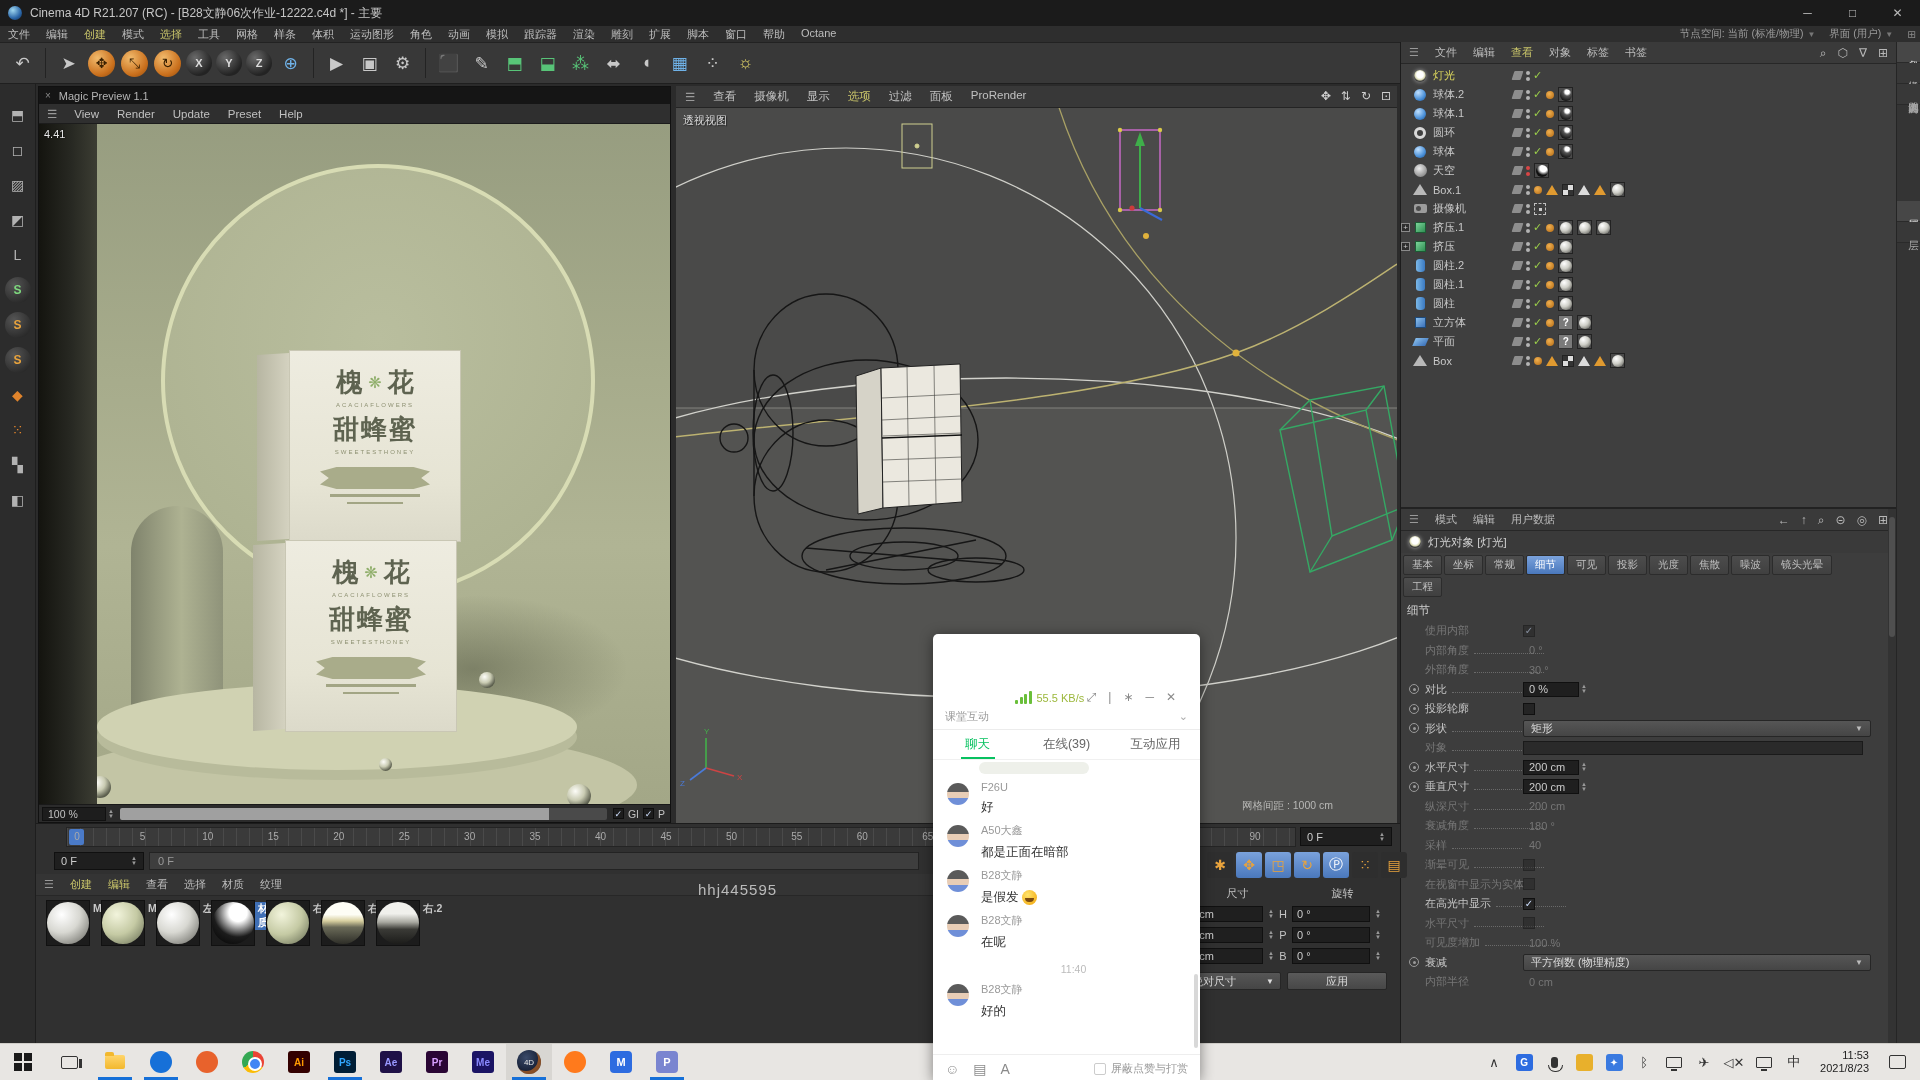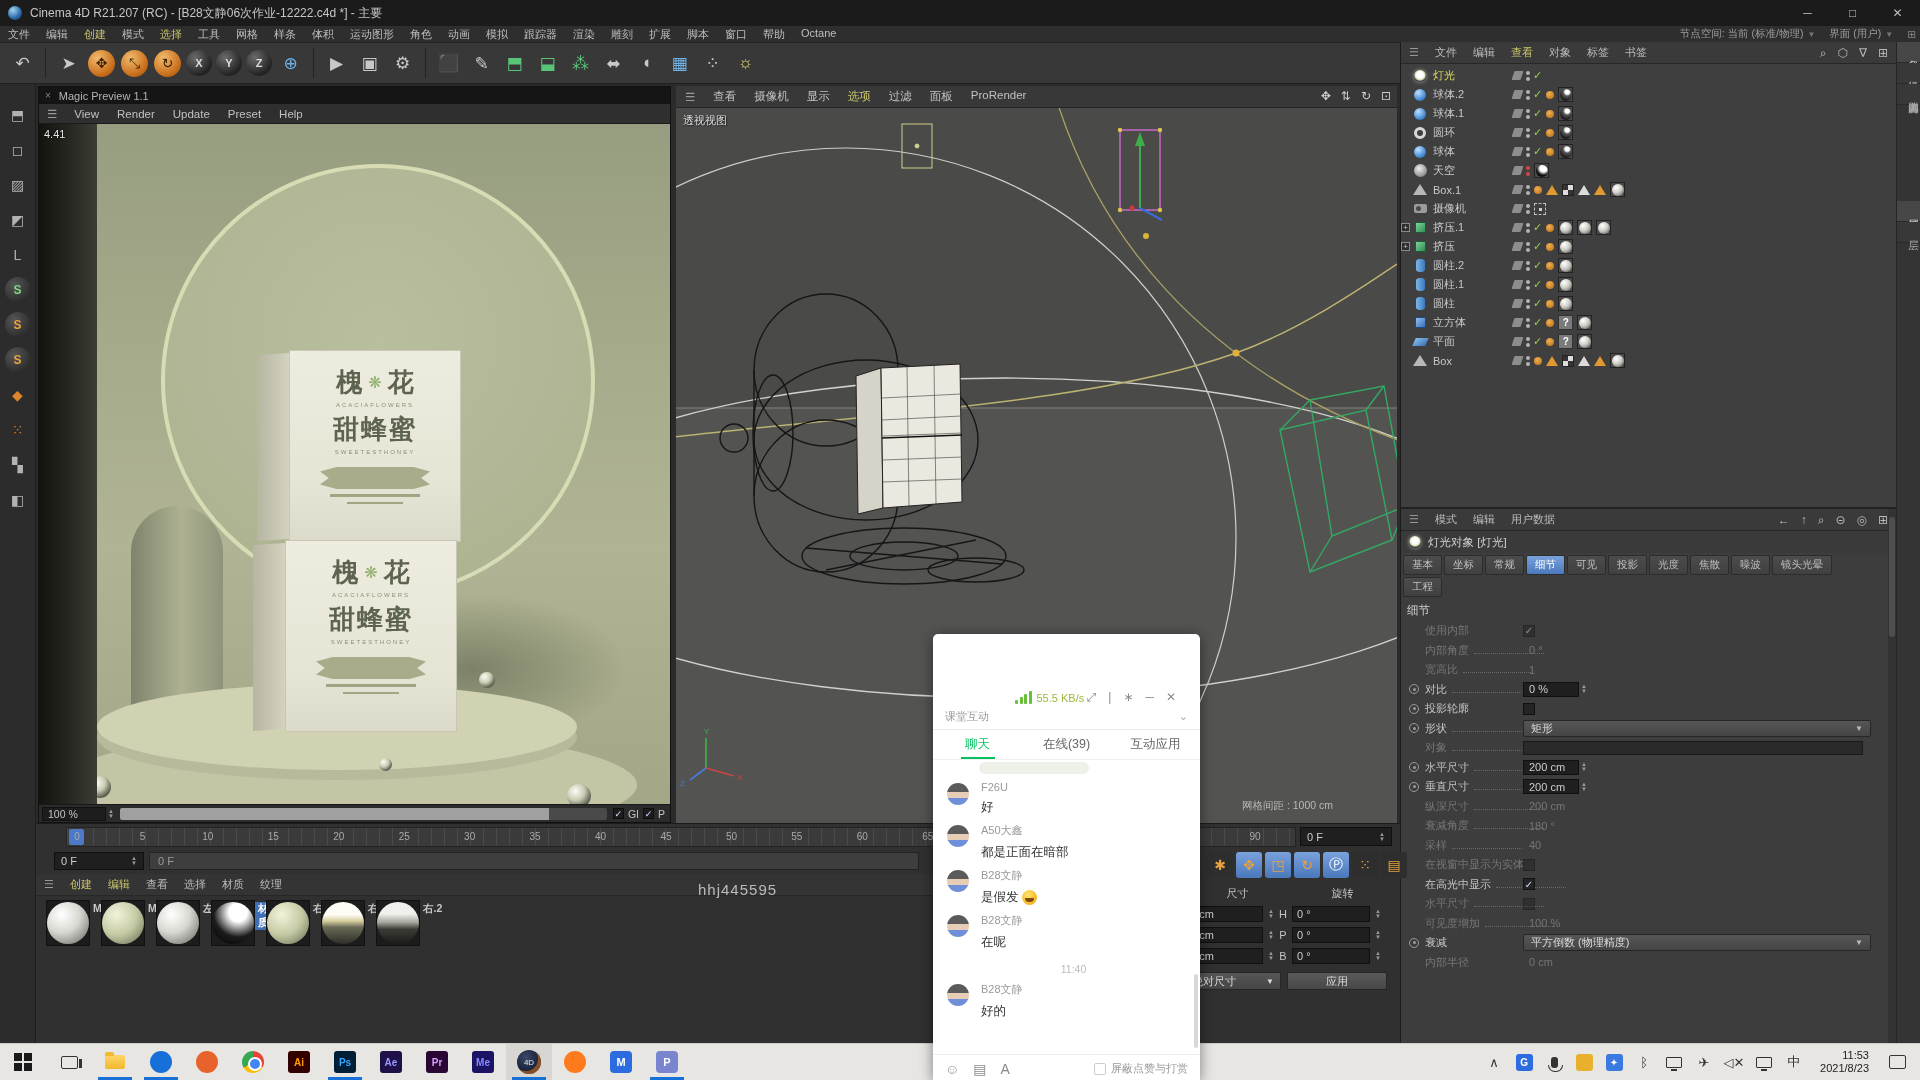--- a/index.html
+++ b/index.html
@@ -946,24 +946,24 @@
           <div class="arow dis">
             <span class="kf-blank"></span>
             <span class="alabel">内部角度</span>
             <span class="aleader" style="width: 70px;"></span>
             <span class="actl">
               <span class="vfield">0 °</span>
             </span>
           </div>
           <div class="arow dis">
             <span class="kf-blank"></span>
-            <span class="alabel">宽高比</span>
+            <span class="alabel">外部角度</span>
             <span class="aleader" style="width: 70px;"></span>
             <span class="actl">
-              <span class="vfield">1</span>
+              <span class="vfield">30 °</span>
             </span>
           </div>
           <div class="arow">
             <span class="kf-circle"></span>
             <span class="alabel">对比</span>
             <span class="aleader" style="width: 70px;"></span>
             <span class="actl">
               <span class="vfield">0 %</span>
               <span class="spin">
                 <i>▲</i>
@@ -1036,20 +1036,28 @@
             <span class="actl">
               <span class="vfield">180 °</span>
             </span>
           </div>
           <div class="arow dis">
             <span class="kf-blank"></span>
             <span class="alabel">采样</span>
             <span class="aleader" style="width: 70px;"></span>
             <span class="actl">
               <span class="vfield">40</span>
+            </span>
+          </div>
+          <div class="arow dis">
+            <span class="kf-blank"></span>
+            <span class="alabel">渐晕可见</span>
+            <span class="aleader" style="width: 70px;"></span>
+            <span class="actl">
+              <span class="acb"></span>
             </span>
           </div>
           <div class="arow dis">
             <span class="kf-blank"></span>
             <span class="alabel">在视窗中显示为实体</span>
             <span class="actl">
               <span class="acb"></span>
             </span>
           </div>
           <div class="arow">

